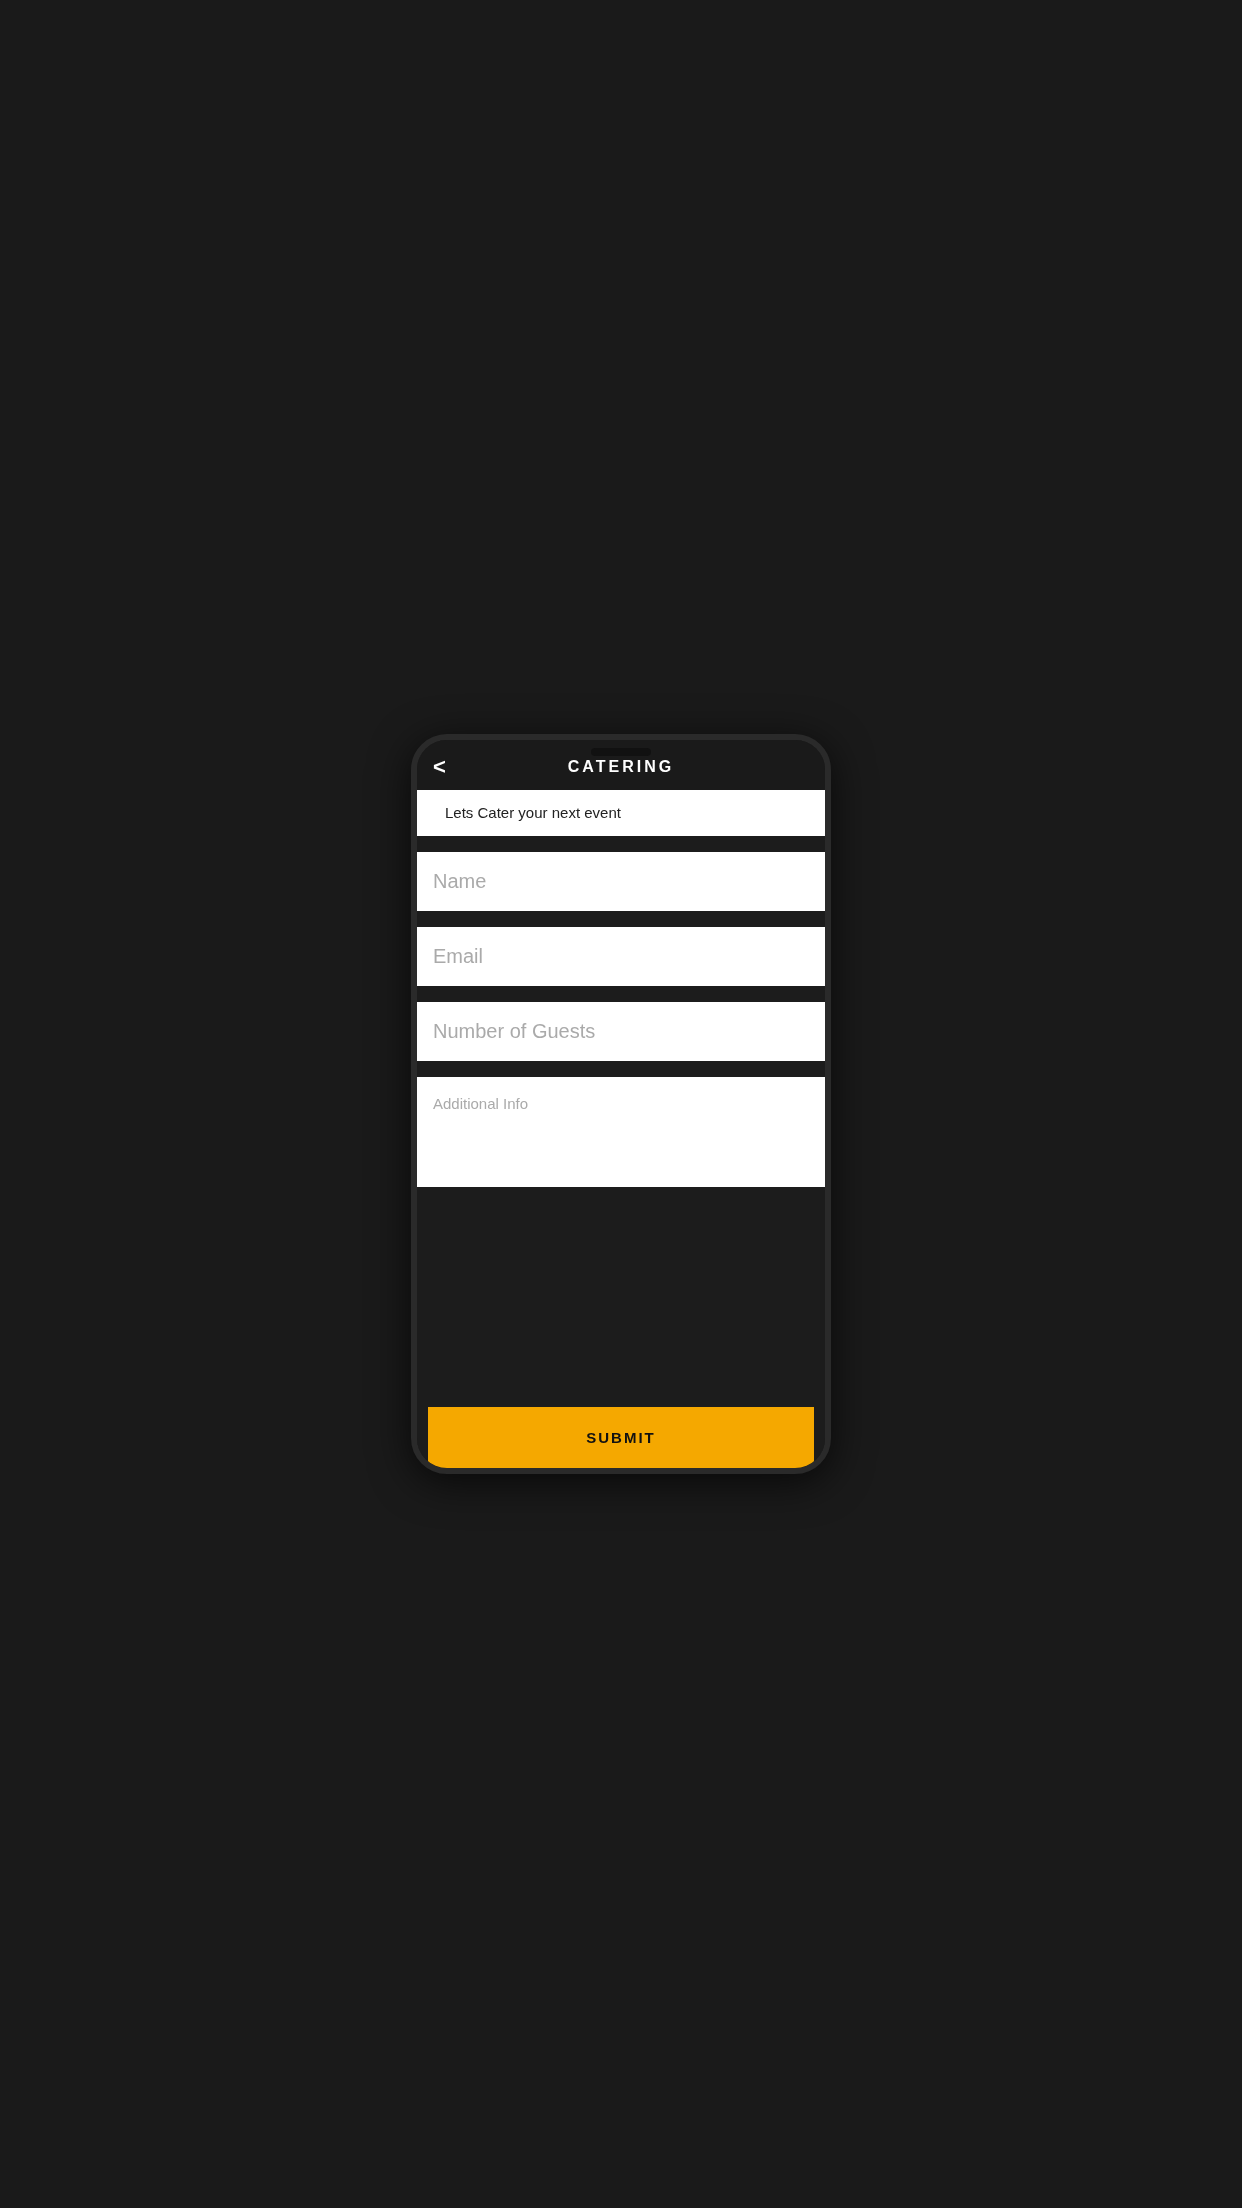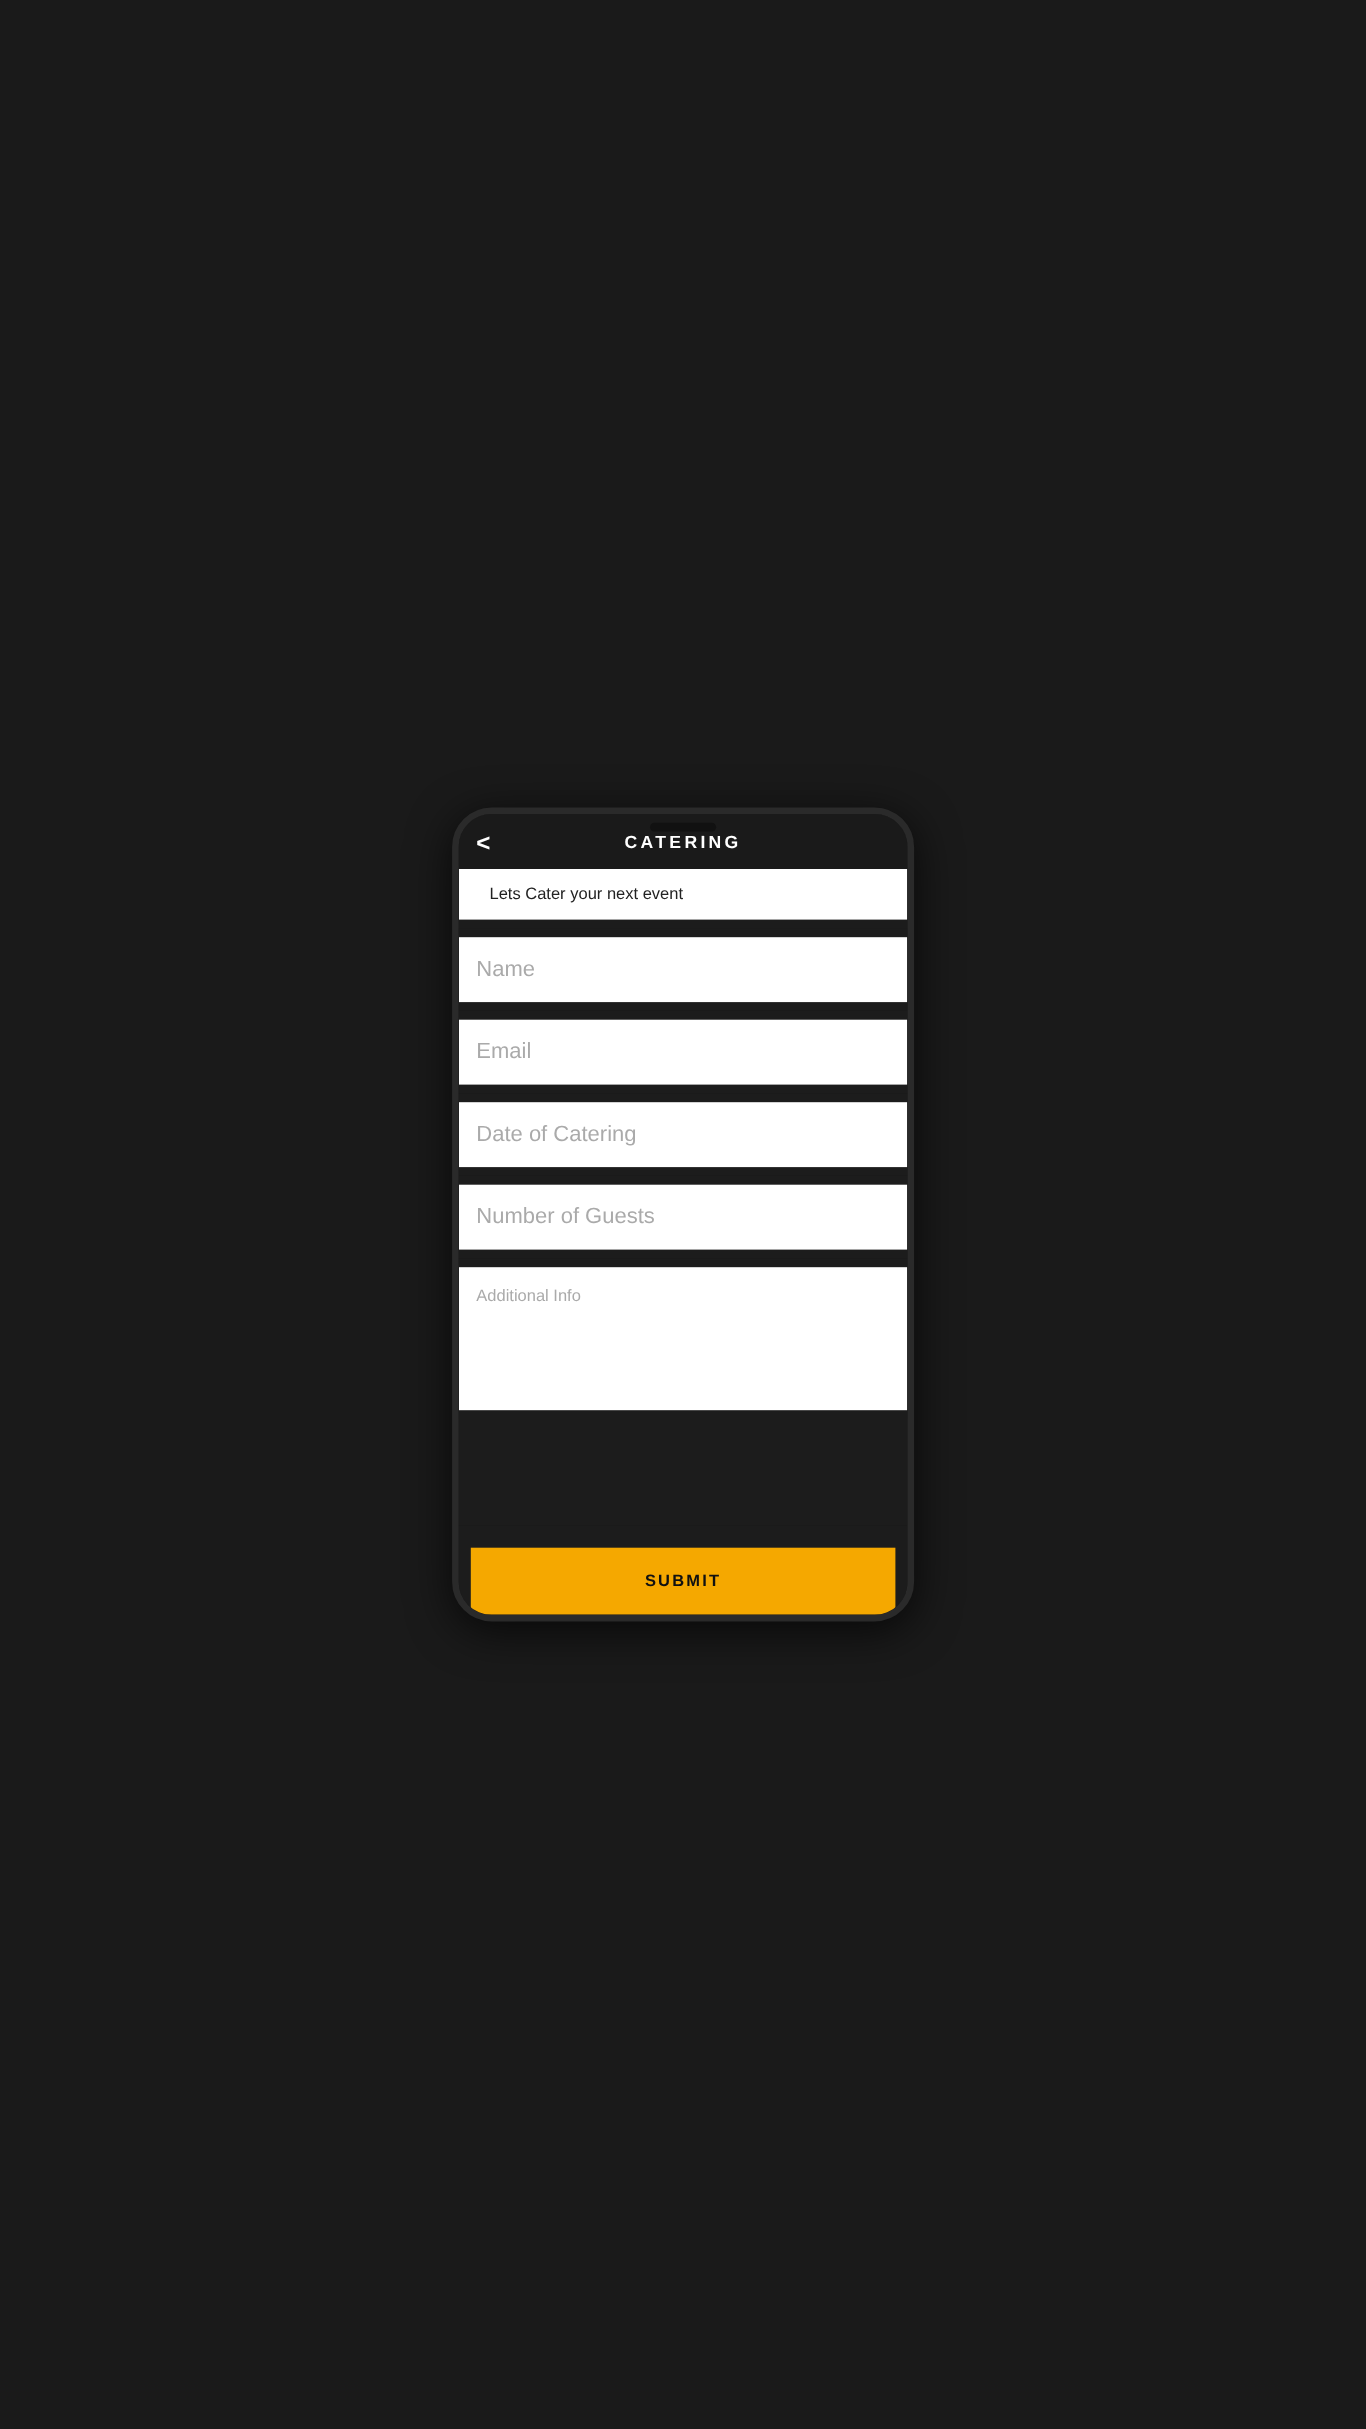--- a/index.html
+++ b/index.html
@@ -148,21 +148,21 @@
       width: 100%;
       background: #fff;
       border: none;
       outline: none;
       padding: 18px 16px;
       font-size: 15px;
       color: #a21caf;
       display: block;
       font-family: 'Arial', sans-serif;
       resize: none;
-      height: 130px;
+      height: 110px;
     }
 
     .form-textarea::placeholder {
       color: #aaa;
     }
 
     .bottom-area {
       background: #1c1c1c;
       padding: 20px 11px 0;
       flex-shrink: 0;
@@ -207,23 +207,20 @@
 
         <div class="input-row">
           <input class="form-input" type="text" placeholder="Name" style="">
         </div>
 
         <div class="input-row">
           <input class="form-input" type="email" placeholder="Email" style="">
         </div>
 
 
-        <div class="input-row">
-          <input class="form-input" type="text" placeholder="Date of Catering" style="">
-        </div>
 
         <div class="input-row">
           <input class="form-input" type="number" placeholder="Number of Guests" style="">
         </div>
 
         <div class="input-row">
           <textarea class="form-textarea" placeholder="Additional Info" style=""></textarea>
         </div>
 
       </div>

